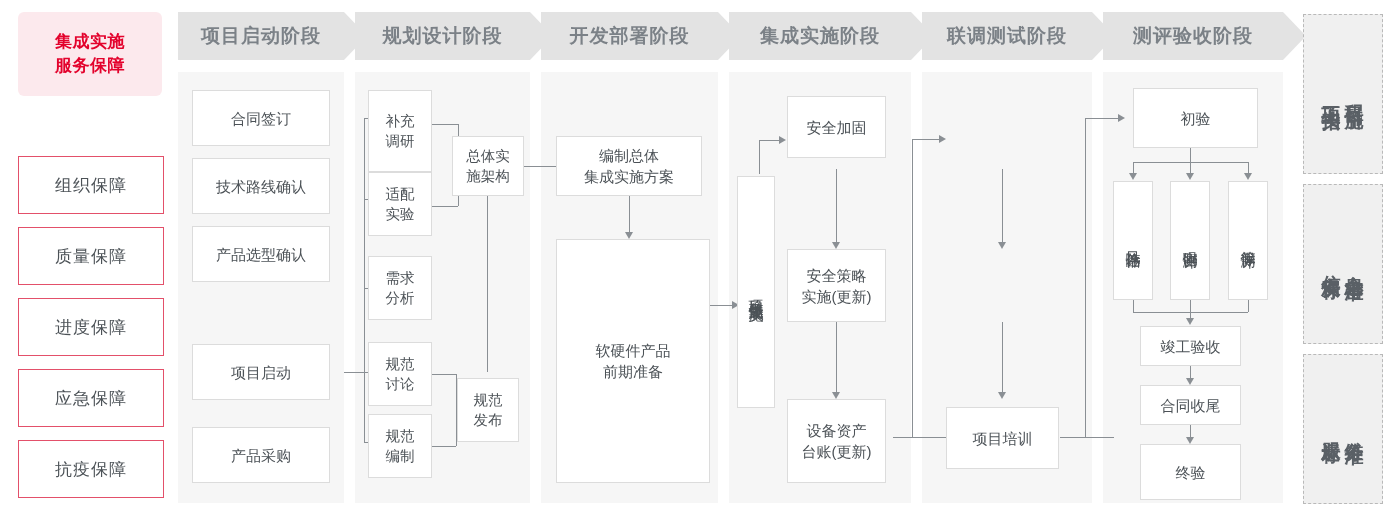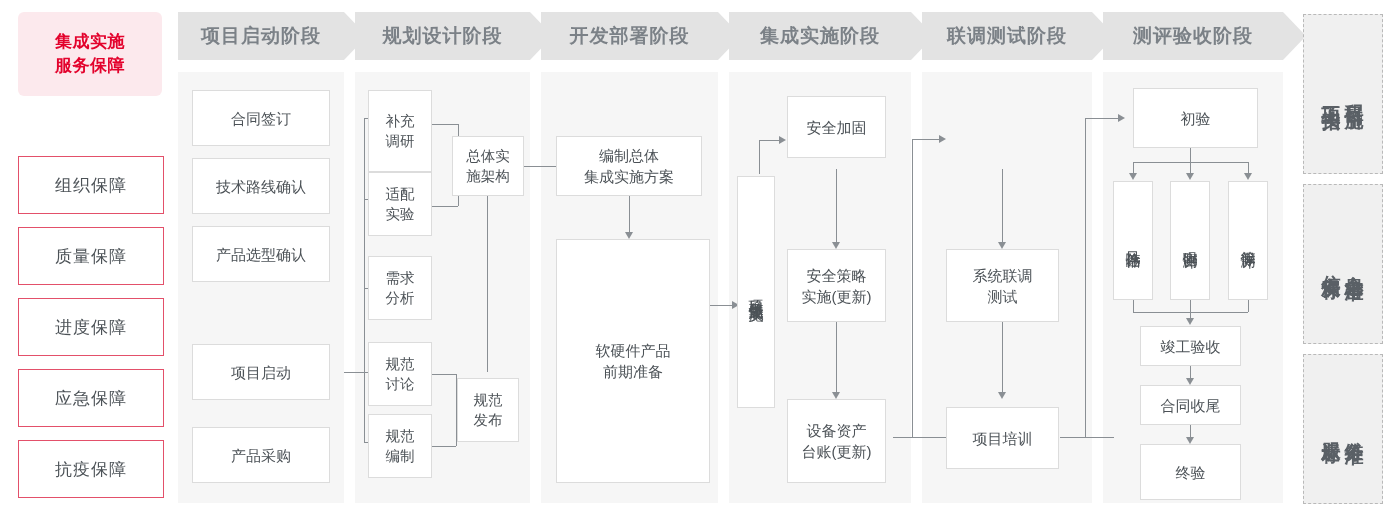--- a/index.html
+++ b/index.html
@@ -274,26 +274,20 @@
          <div>实施(更新)</div>
       </div>
   </div>
   <div class="node" style="left:787px;top:399px;width:99px;height:84px">
     <div>
         <div>设备资产</div>
          <div>台账(更新)</div>
       </div>
   </div>
 
-  <div class="node" style="left:946px;top:249px;width:113px;height:73px">
-    <div>
-        <div>系统联调</div>
-         <div>测试</div>
-      </div>
-  </div>
   <div class="node" style="left:946px;top:407px;width:113px;height:62px">项目培训</div>
 
   <div class="node" style="left:1133px;top:88px;width:125px;height:60px">初验</div>
   <div class="node vert" style="left:1113px;top:181px;width:40px;height:119px">风险评估</div>
   <div class="node vert" style="left:1170px;top:181px;width:40px;height:119px">密码测评</div>
   <div class="node vert" style="left:1228px;top:181px;width:40px;height:119px">等保测评</div>
   <div class="node" style="left:1140px;top:385px;width:101px;height:40px">合同收尾</div>
   <div class="node" style="left:1140px;top:326px;width:101px;height:40px">竣工验收</div>
   <div class="node" style="left:1140px;top:444px;width:101px;height:56px">终验</div>
 

